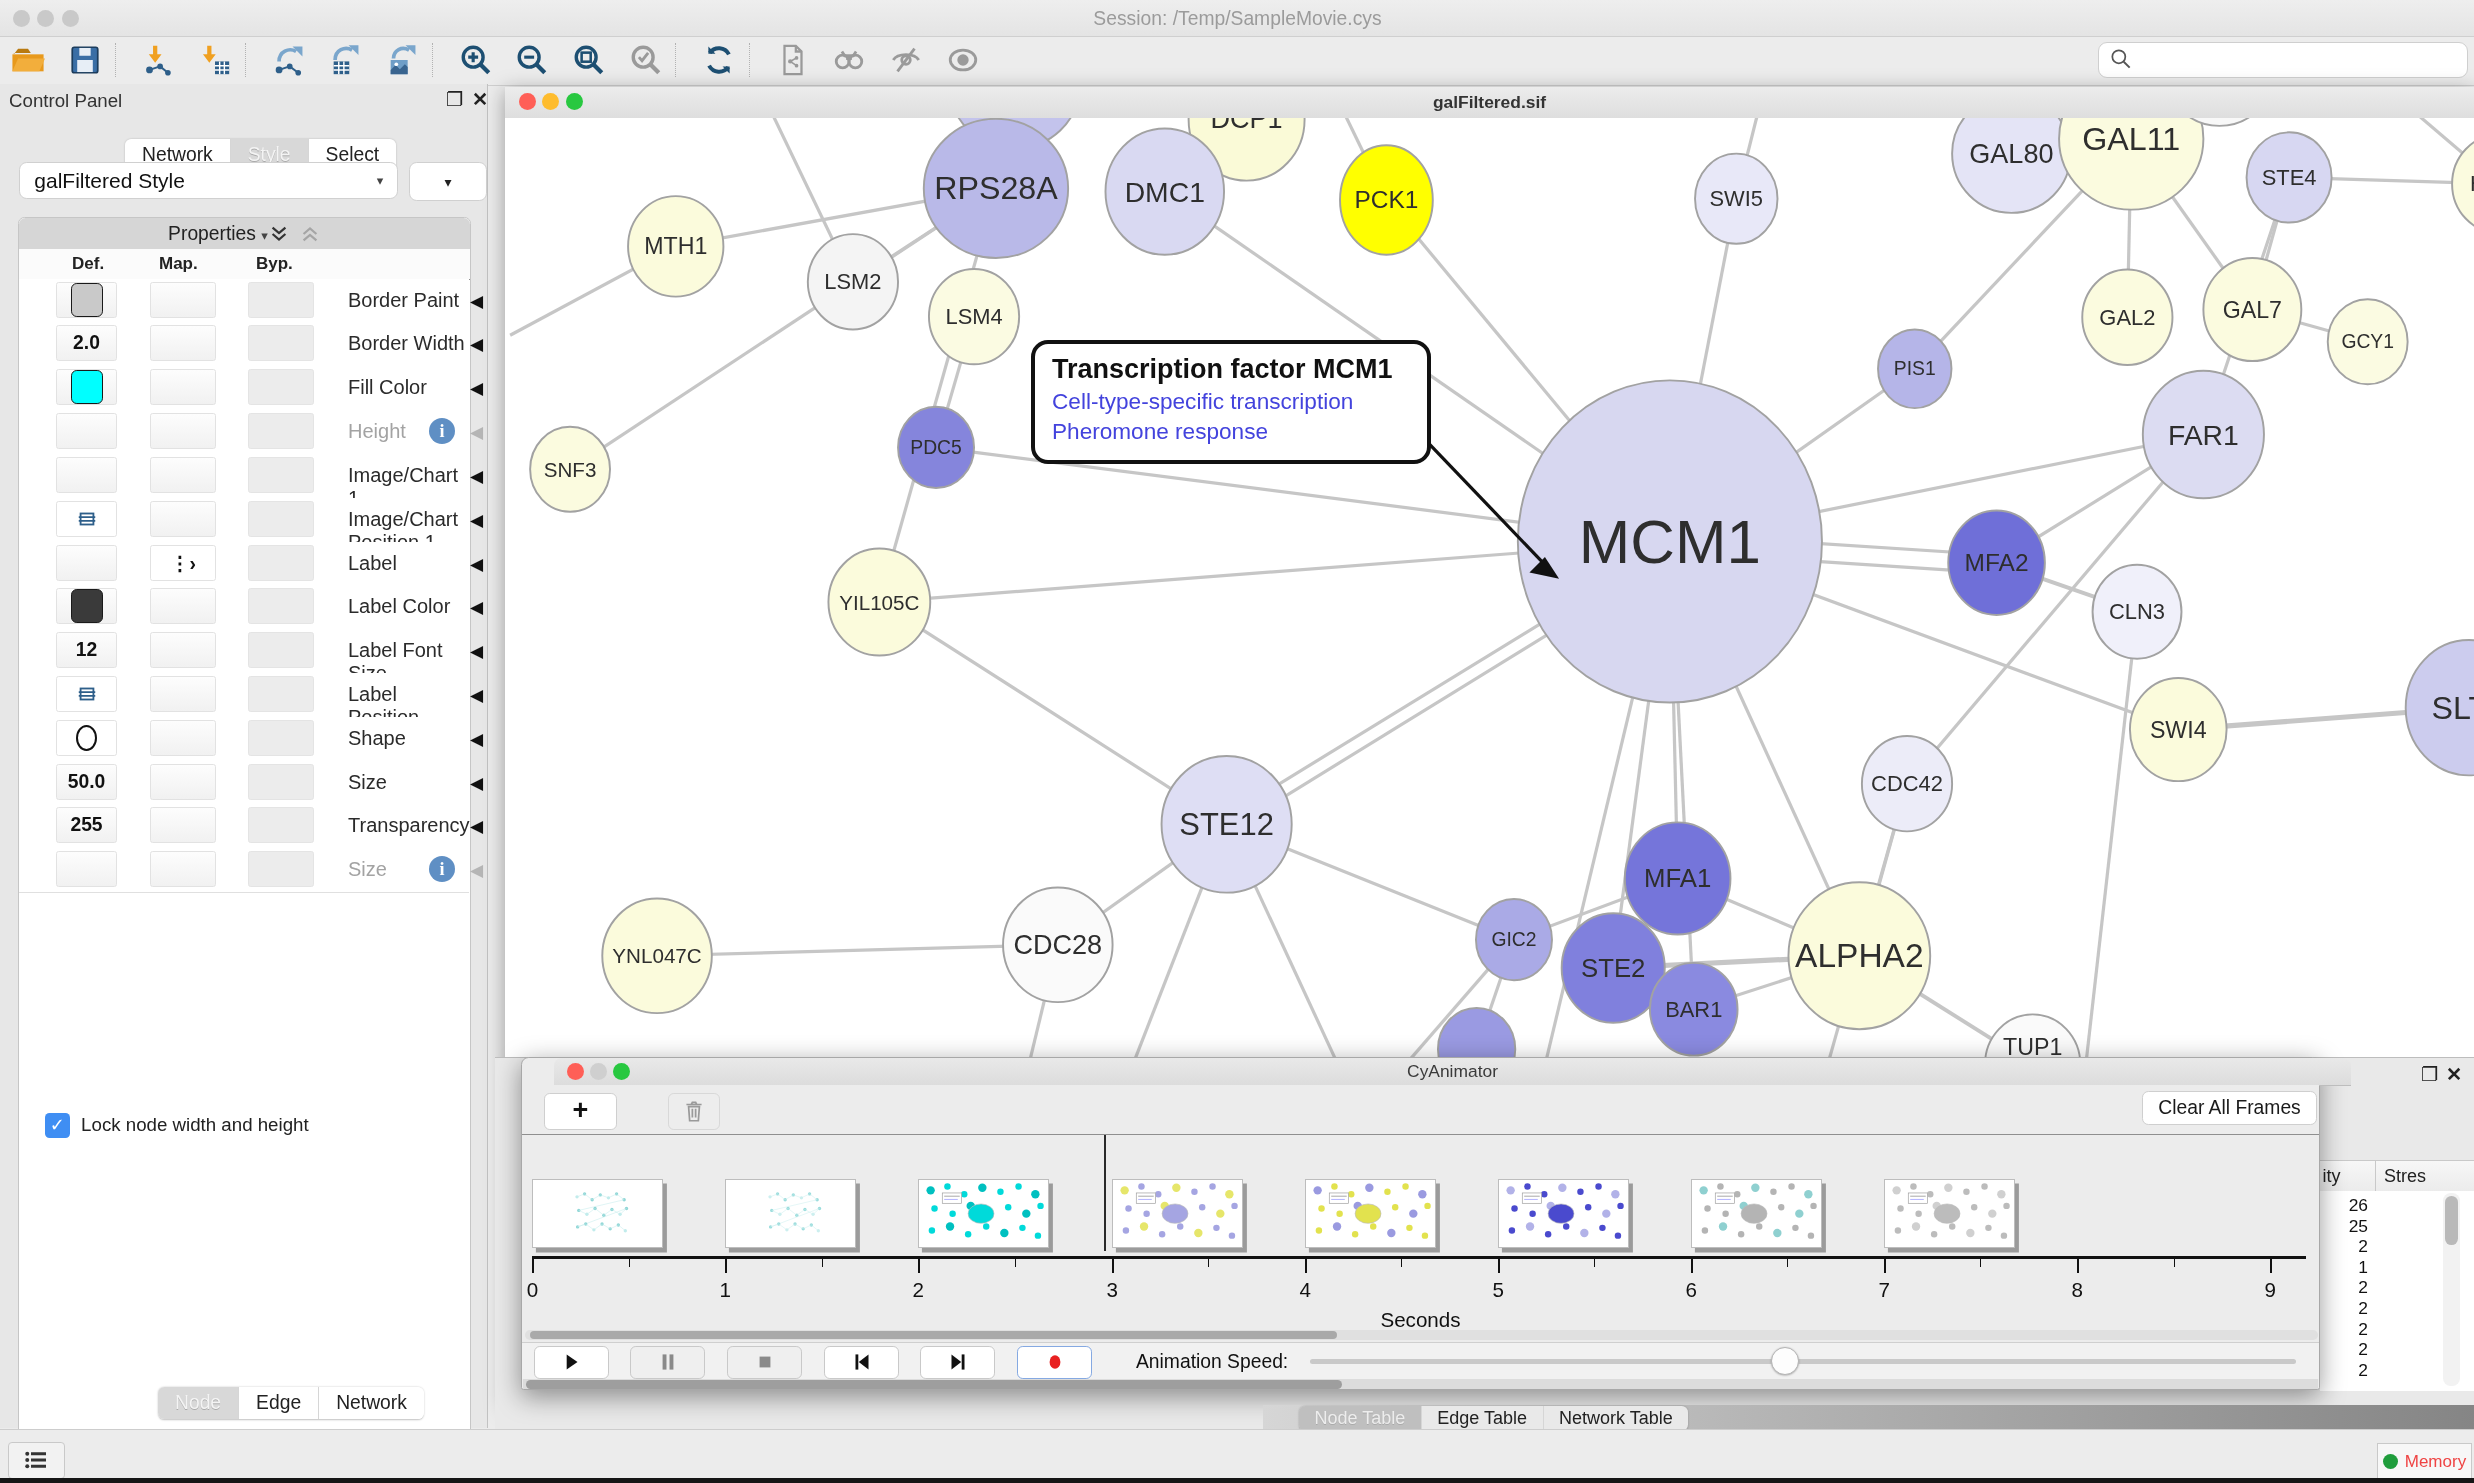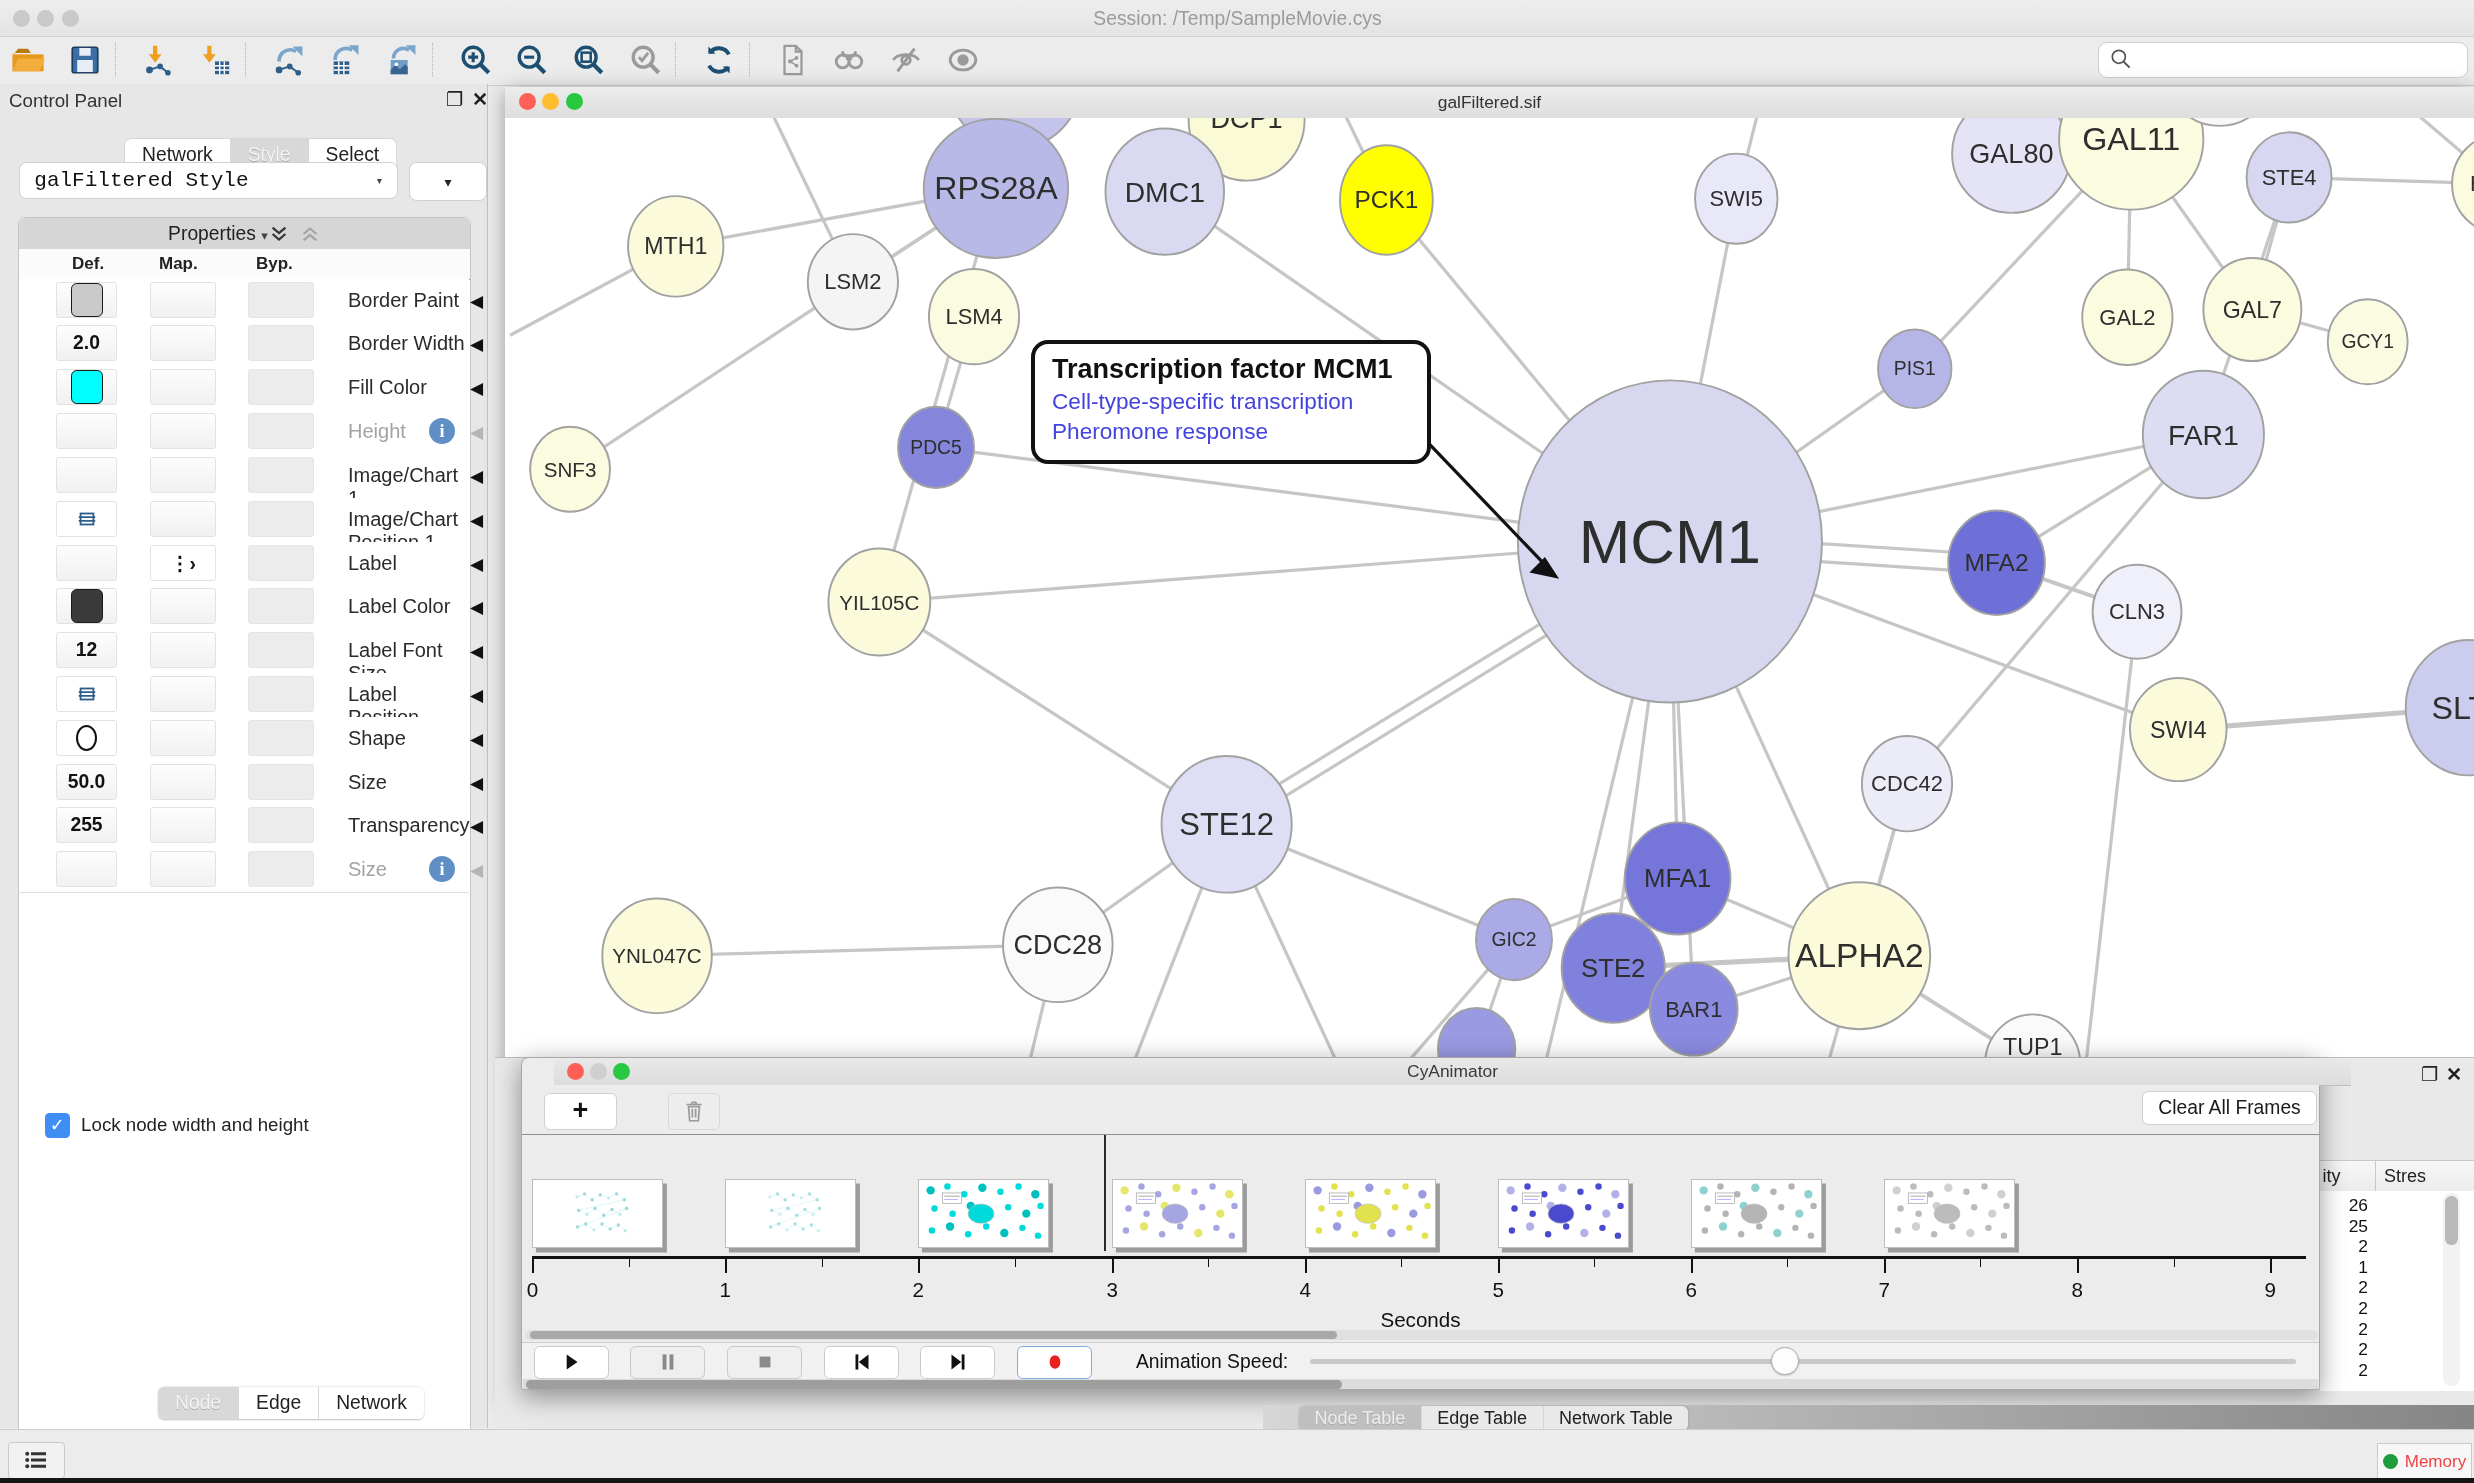--- a/index.html
+++ b/index.html
@@ -14,21 +14,21 @@
   .tbsep{top:6.4px;width:0;height:34px;border-left:1.3px dotted #b2b2b2;}
   #searchbox{left:2098px;top:5.2px;width:370px;height:36px;background:#fff;border:1.3px solid #cfcfcf;border-radius:9px;display:flex;align-items:center;padding-left:9px;box-sizing:border-box;}
   
   #control-panel{left:0;top:84px;width:487px;height:1344px;background:#e7e7e7;border-right:0.6px solid #c2c2c2;}
   #cp-title{left:9px;top:6.4px;font-size:18.7px;color:#333;}
   .winbtn{font-size:19.3px;color:#222;top:3.9px;}
   .seg{display:flex;border-radius:6.4px;overflow:hidden;box-shadow:0 0.6px 1.9px rgba(0,0,0,.25);}
   .seg>div{padding:5.2px 17px;font-size:19.3px;background:#fff;color:#222;border-right:0.6px solid #d6d6d6;}
   .seg>div.dim{background:#d8d8d8;color:#f4f4f4;text-shadow:0 0.6px 0.6px #aaa;}
   .seg>div:last-child{border-right:none;}
-  #style-select{left:19.3px;top:78px;width:379px;height:37px;background:#fff;border:0.6px solid #d0d0d0;border-radius:7.7px;display:flex;align-items:center;justify-content:space-between;padding:0 14px;font-size:21px;color:#111;box-sizing:border-box;font-family:Liberation Mono, monospace;}
+  #style-select{left:19.3px;top:78px;width:379px;height:37px;background:#fff;border:0.6px solid #d0d0d0;border-radius:7.7px;display:flex;align-items:center;justify-content:space-between;padding:0 14px;font-size:21px;color:#111;box-sizing:border-box;}
   #style-menu-btn{left:409px;top:78px;width:76px;height:37px;background:#fff;border:0.6px solid #d0d0d0;border-radius:7.7px;display:flex;align-items:center;justify-content:center;font-size:14px;color:#222;}
   #prop-card{left:18px;top:133px;width:451px;height:1253px;background:#fff;border:0.6px solid #c6c6c6;border-radius:6.4px;}
   #prop-header{left:0;top:0;width:100%;height:31px;background:#d6d6d6;border-radius:6.4px 6.4px 0 0;display:flex;align-items:center;padding:0 11.6px;box-sizing:border-box;justify-content:center;}
   #prop-header .ph-label{font-size:19.3px;color:#222;}
   #cols{left:0;top:31px;width:100%;height:30px;background:#fbfbfb;border-bottom:1.3px solid #8d8d8d;}
   .colh{font-size:17px;font-weight:bold;color:#222;top:5.2px;}
   .prow{left:0;width:450px;height:44px;background:#fff;border-bottom:0.6px solid #e0e0e0;}
   .cell{top:3.2px;height:36px;border:0.6px solid #e2e2e2;background:linear-gradient(#fdfdfd,#f1f1f1);border-radius:2.6px;box-sizing:border-box;display:flex;align-items:center;justify-content:center;}
   .cell.byp{background:#ececec;border-color:#e4e4e4;}
   .swatch{width:30px;height:32px;border:1.3px solid #1a1a1a;border-radius:5.8px;}
@@ -37,21 +37,21 @@
   .plabel.dim{color:#a3a3a3;}
   .ptri{font-size:17px;color:#111;top:11.6px;left:451px;}
   .ptri.dim{color:#b5b5b5;}
   .pinfo{left:410px;top:7.7px;width:26px;height:26px;border-radius:50%;background:#5f8fc4;color:#fff;font-size:18px;font-weight:bold;text-align:center;line-height:26px;font-family:"Liberation Serif",serif;}
   #lockrow{left:26px;top:895px;display:flex;align-items:center;gap:11.6px;}
   #lockbox{width:24.5px;height:24.5px;background:#3f8ef3;border-radius:4.5px;color:#fff;font-size:18px;text-align:center;line-height:24.5px;}
   #locklabel{font-size:18.7px;color:#222;}
   #cp-tabs{left:158px;top:1303px;}
   
   #net-window{left:505px;top:87px;width:1969px;height:1318px;background:#fff;box-shadow:0 3.9px 19.3px rgba(0,0,0,.35);}
-  #net-titlebar{left:0;top:0;width:100%;height:31px;background:linear-gradient(#ececec,#dedede);border-bottom:0.6px solid #b9b9b9;}
+  #net-titlebar{left:0;top:0;width:100%;height:31px;background:linear-gradient(#ececec,#dedede);border-bottom:0.6px solid #b9b9b9;font-weight:bold;}
   #net-title{width:100%;text-align:center;top:5.2px;font-size:17.4px;color:#333;}
   #net-canvas{left:0;top:31px;width:1969px;height:1287px;background:#fff;overflow:hidden;}
   #annotation{left:526px;top:222px;width:400px;height:124px;background:#fff;border:4.5px solid #111;border-radius:17px;box-sizing:border-box;padding:10.3px 17px;}
   #annotation .t{font-size:27px;font-weight:bold;color:#111;}
   #annotation .s{font-size:22.6px;color:#4343dd;margin-top:3.9px;}
   #caption{left:387px;top:663px;font-size:30px;color:#151515;}
   
   #cyanimator{left:521px;top:1057px;width:1799px;height:333px;background:#ececec;border:0.6px solid #a8a8a8;border-radius:7.7px 7.7px 2.6px 2.6px;box-shadow:0 6.4px 26px rgba(0,0,0,.4);box-sizing:border-box;}
   #cy-titlebar{left:12px;top:0;width:100%;height:27px;background:linear-gradient(#e9e9e9,#dcdcdc);border-bottom:0.6px solid #bdbdbd;border-radius:7.7px 7.7px 0 0;margin-left:20px;}
   #cy-title{width:100%;text-align:center;top:3.2px;font-size:17.4px;color:#3a3a3a;}

